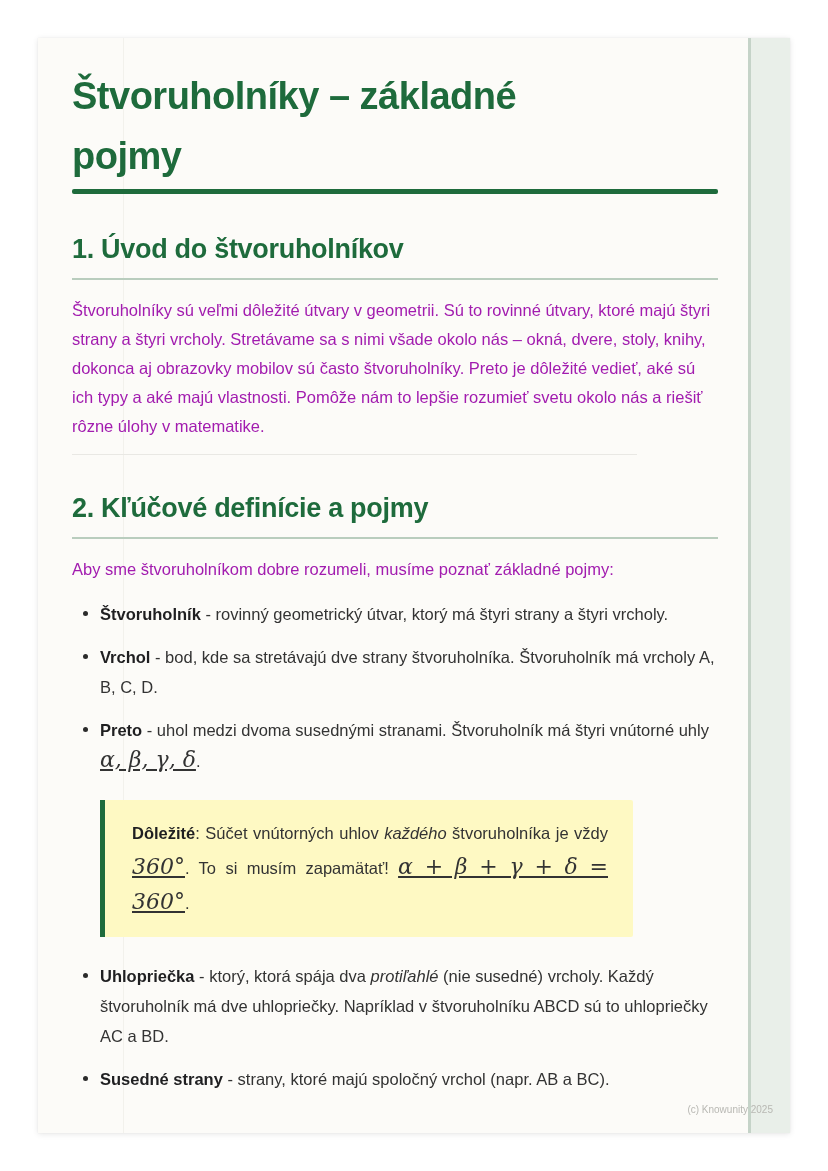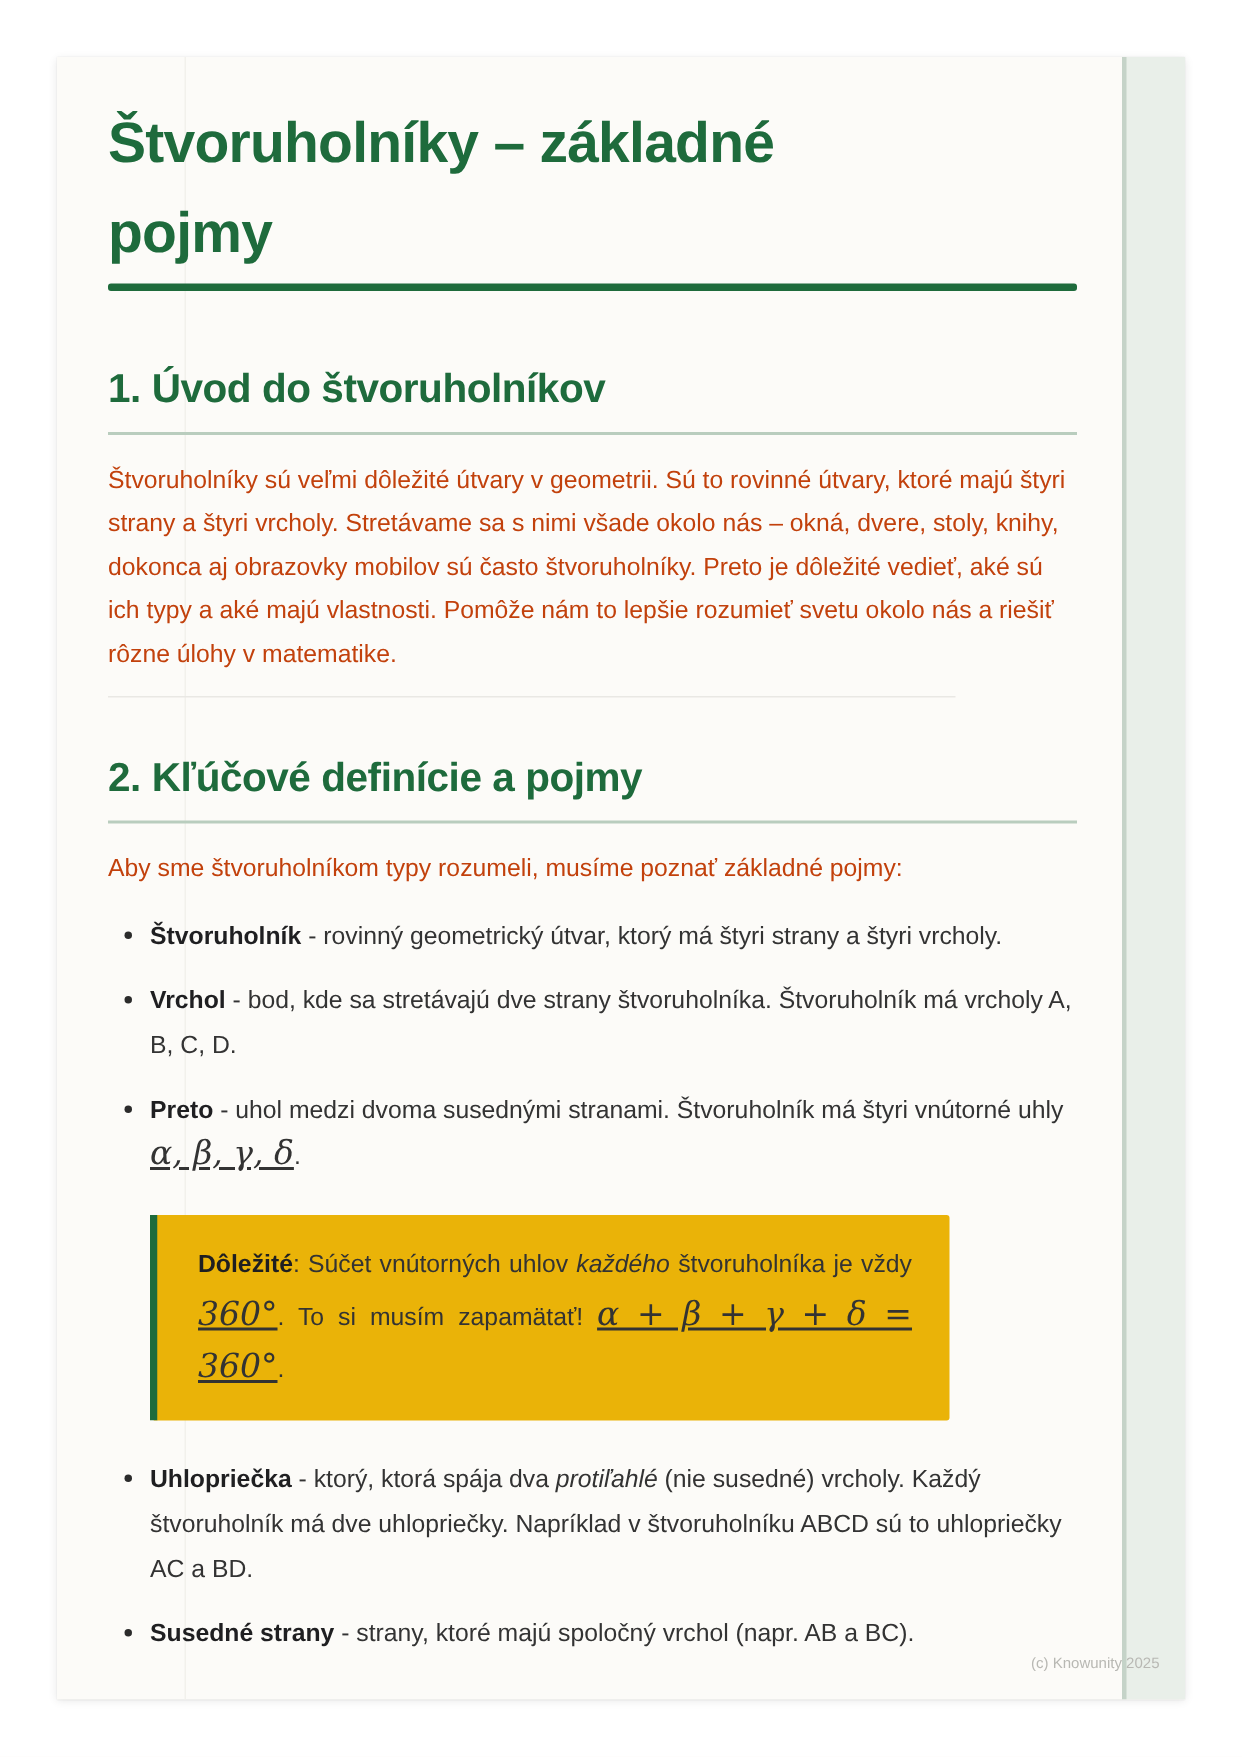--- a/index.html
+++ b/index.html
@@ -51,27 +51,27 @@
   h2.section-heading{
     margin:0;
     color:#1e6b3c;
     font-size:27px;
     font-weight:700;
     letter-spacing:-0.3px;
     line-height:34px;
     padding-bottom:12px;
     border-bottom:2px solid #b9cdbe;
   }
-  h2.first{margin-top:48px;}
+  h2.first{margin-top:38px;}
   h2.second{margin-top:36px;}
   p.body-text{
     margin:16px 0 0 0;
     font-size:16.5px;
     line-height:29px;
-    color:#c2410c;
+    color:#a21caf;
   }
   hr.soft-divider{
     border:none;
     border-top:1px solid #e9e8e4;
     margin:13px 0 0 0;
     width:565px;
   }
   ul.terms-list{
     list-style:none;
     margin:15px 0 0 0;
@@ -110,21 +110,21 @@
     font-family:"DejaVu Sans Mono", monospace;
     font-size:13.5px;
     line-height:23px;
     color:#2a6e44;
     vertical-align:1px;
   }
   .callout{
     box-sizing:border-box;
     margin:24px 0 24px 28px;
     width:533px;
-    background:#eab308;
+    background:#fef9c3;
     border-left:5px solid #1e6b3c;
     border-radius:0 2px 2px 0;
     padding:17px 25px 17px 27px;
     font-size:16.5px;
     line-height:33px;
     color:#333333;
     text-align:justify;
   }
   .page-footer{
     position:absolute;
@@ -150,21 +150,21 @@
     <div class="title-rule"></div>
 
     <h2 class="section-heading first">1. Úvod do štvoruholníkov</h2>
 
     <p class="body-text">Štvoruholníky sú veľmi dôležité útvary v geometrii. Sú to rovinné útvary, ktoré majú štyri strany a štyri vrcholy. Stretávame sa s nimi všade okolo nás – okná, dvere, stoly, knihy, dokonca aj obrazovky mobilov sú často štvoruholníky. Preto je dôležité vedieť, aké sú ich typy a aké majú vlastnosti. Pomôže nám to lepšie rozumieť svetu okolo nás a riešiť rôzne úlohy v matematike.</p>
 
     <hr class="soft-divider">
 
     <h2 class="section-heading second">2. Kľúčové definície a pojmy</h2>
 
-    <p class="body-text">Aby sme štvoruholníkom typy rozumeli, musíme poznať základné pojmy:</p>
+    <p class="body-text">Aby sme štvoruholníkom dobre rozumeli, musíme poznať základné pojmy:</p>
 
     <ul class="terms-list">
       <li><span class="term">Štvoruholník</span><span> - </span><span>rovinný geometrický útvar, ktorý má štyri strany a štyri vrcholy.</span></li>
 
       <li><span class="term">Vrchol</span><span> - </span><span>bod, kde sa stretávajú dve strany štvoruholníka. Štvoruholník má vrcholy A, B, C, D.</span></li>
 
 
       <li><span class="term">Preto</span><span> - </span><span>uhol medzi dvoma susednými stranami. Štvoruholník má štyri vnútorné uhly </span><span class="math">α, β, γ, δ</span><span>.</span></li>
     </ul>
 

